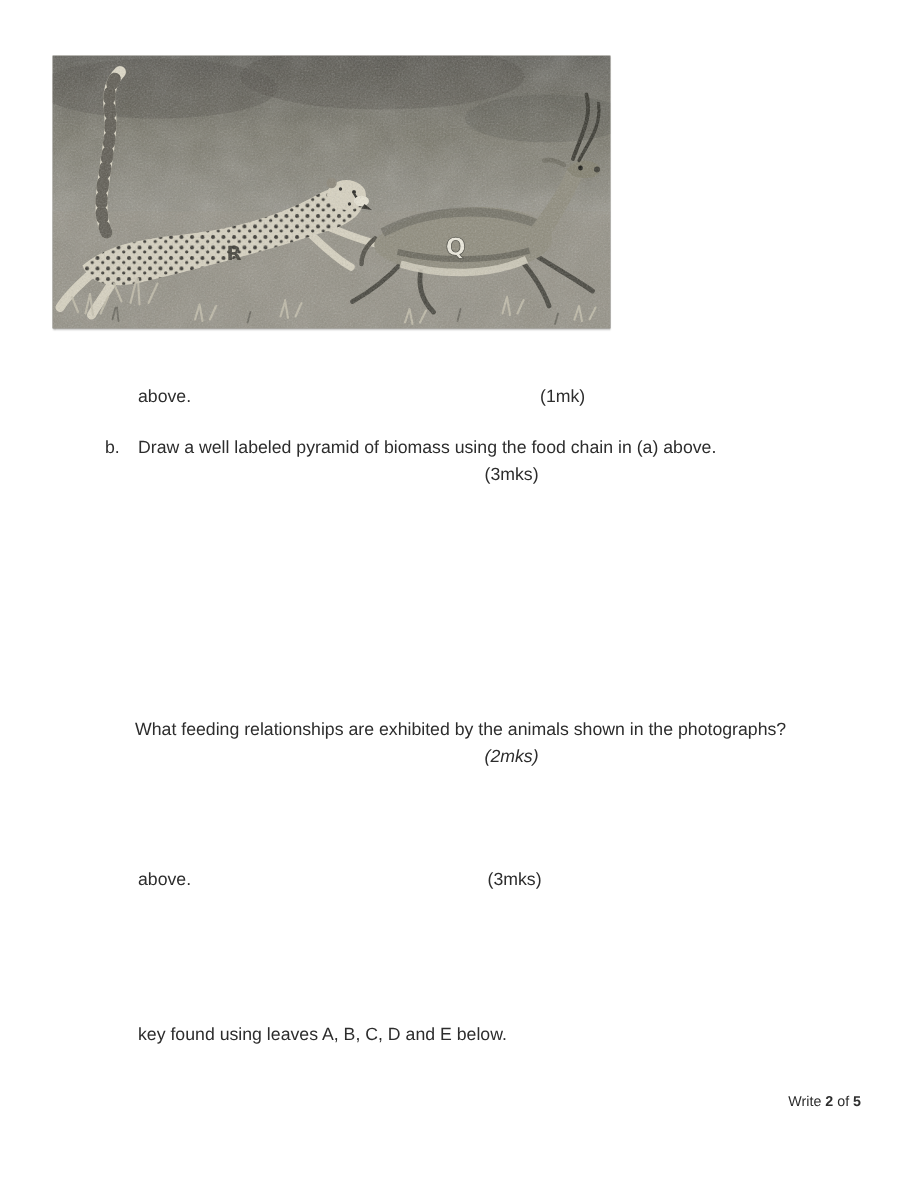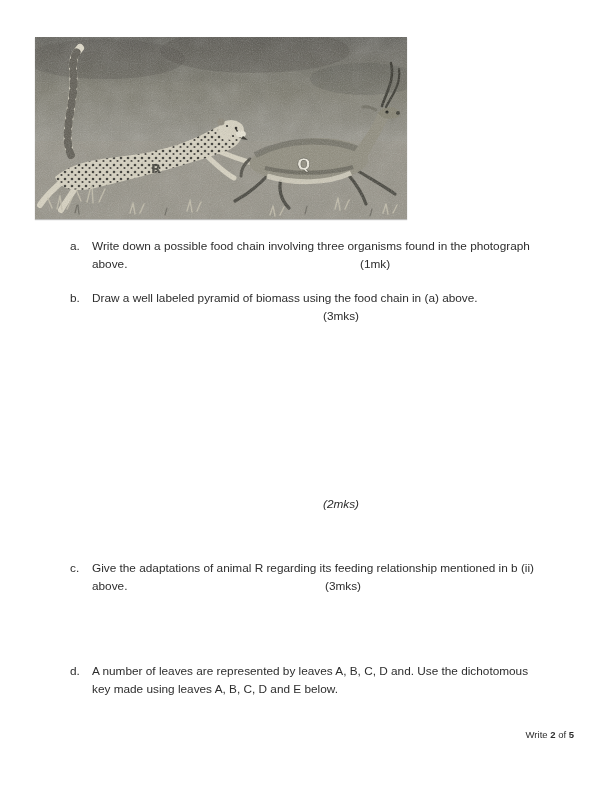--- a/index.html
+++ b/index.html
@@ -121,29 +121,27 @@
         <path d="M 348,176 l 3,-9 M 353,177 l -2,-10 M 358,176 l 4,-8"></path>
       </g>
       <g stroke="#4e4c44" stroke-width="1.2" stroke-linecap="round" opacity="0.6" fill="none">
         <path d="M 40,176 l 2,-8 M 44,177 l -1,-9 M 130,178 l 2,-7 M 270,177 l 2,-8 M 335,179 l 2,-7"></path>
       </g>
 
       <rect x="0" y="0" width="372" height="182" filter="url(#grain)" opacity="0.3"></rect>
     </svg>
   </div>
 
-  <div class="line qa1"><span class="letter">a.</span><span>Write down a possible food chain involving three organisms found in the photograph</span></div>
   <div class="line qa2"><span>above.</span><span class="marks">(1mk)</span></div>
 
   <div class="line qb1"><span class="letter">b.</span><span>Draw a well labeled pyramid of biomass using the food chain in (a) above.</span></div>
   <div class="line qb2">(3mks)</div>
 
+  <div class="line qbii1">What feeding relationships are exhibited by the animals shown in the photographs?</div>
   <div class="line qbii2">(2mks)</div>
 
-  <div class="line qc1"><span class="letter">c.</span><span>Give the adaptations of animal R regarding its feeding relationship mentioned in b (ii)</span></div>
   <div class="line qc2"><span>above.</span><span class="marks">(3mks)</span></div>
 
-  <div class="line qd1"><span class="letter">d.</span><span>A number of leaves are represented by leaves A, B, C, D and. Use the dichotomous</span></div>
-  <div class="line qd2">key made using leaves A, B, C, D and E below.</div>
+  <div class="line qd2">key found using leaves A, B, C, D and E below.</div>
 
   <div class="footer"><span>Write </span><span class="b">2</span><span> of </span><span class="b">5</span></div>
 
 </div>
 
 </body></html>

